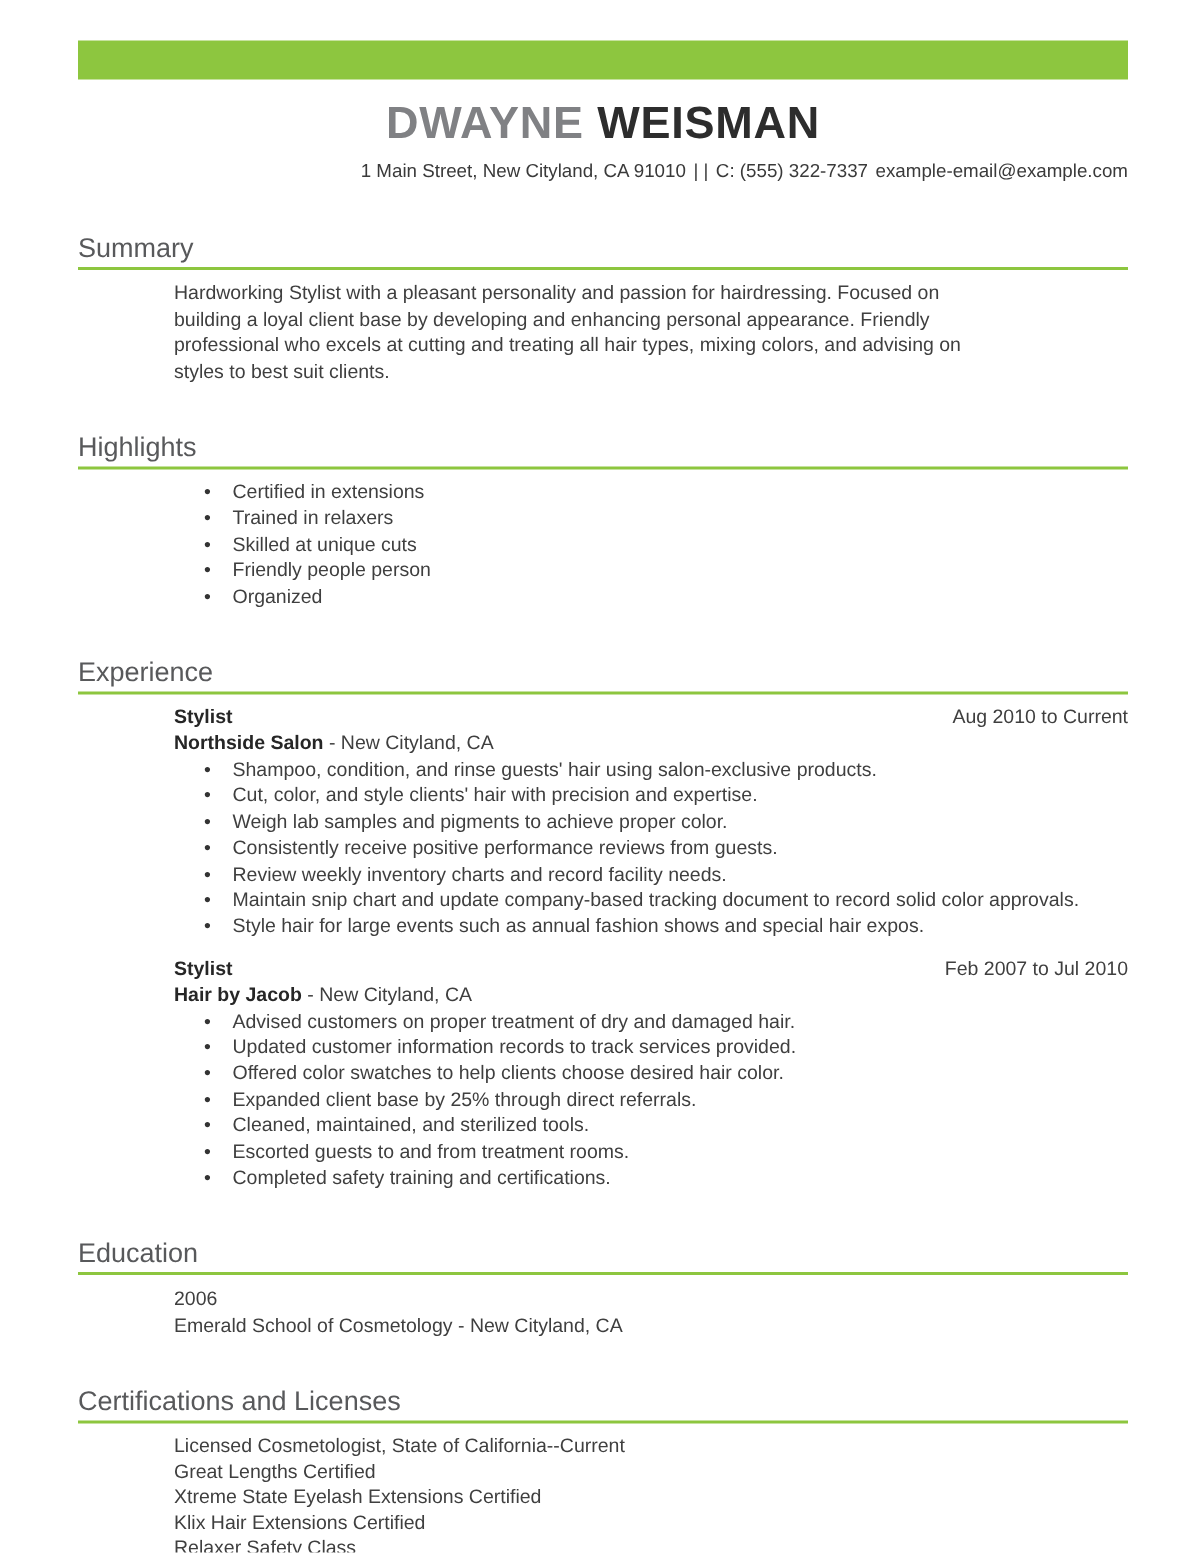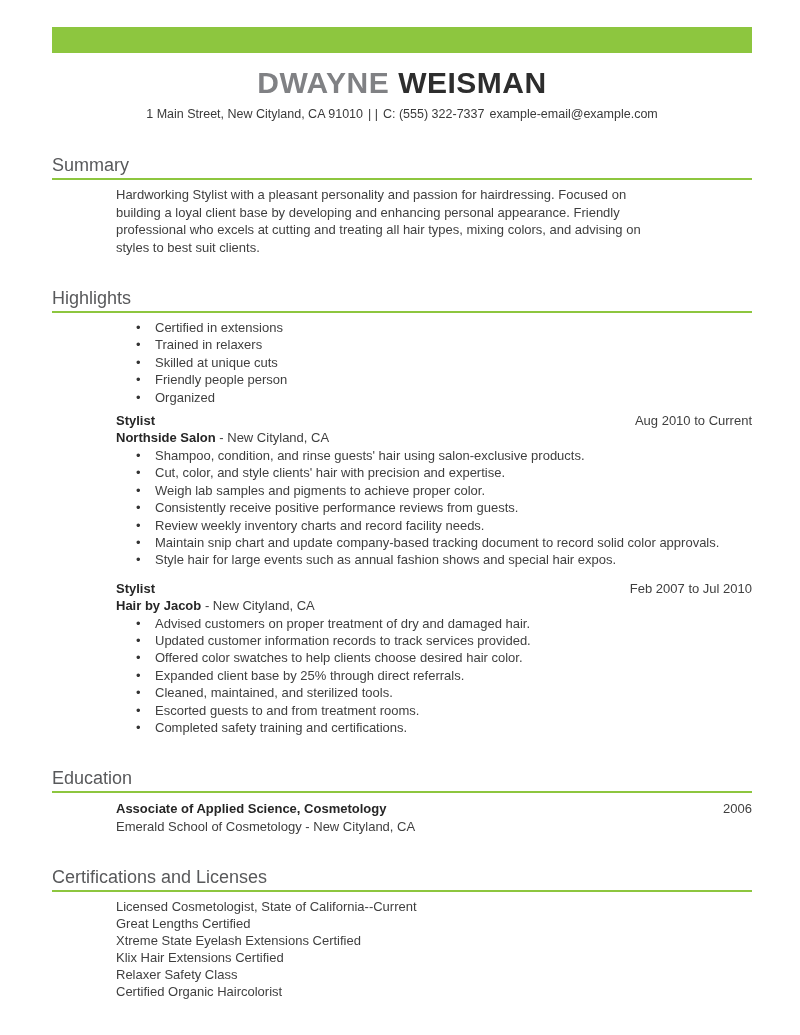--- a/index.html
+++ b/index.html
@@ -19,21 +19,21 @@
   }
   .page{padding:27px 48px 0 52px;}
   .top-bar{height:26px;background:var(--accent);}
   .name{
     text-align:center;margin-top:14px;
     font-size:30px;line-height:32px;font-weight:bold;letter-spacing:0.5px;
   }
   .name .first{color:var(--name-gray);margin-right:9px;}
   .name .last{color:var(--name-dark);}
   .contact{
-    display:flex;justify-content:center;gap:5px;
+    display:flex;justify-content:flex-end;gap:5px;
     margin-top:7px;font-size:12.5px;color:#3a3a3a;white-space:pre;
   }
   .section-title{
     margin-top:31px;font-size:18px;line-height:22px;font-weight:normal;
     color:var(--heading);border-bottom:2px solid var(--accent);padding-bottom:2px;
   }
   .indent{margin-left:64px;}
   .summary-text{margin-top:6px;max-width:552px;}
   .hl-row{display:flex;margin-top:6px;}
   .hl-col1{width:229px;flex:0 0 229px;}
@@ -80,20 +80,21 @@
         <li>Certified in extensions</li>
         <li>Trained in relaxers</li>
         <li>Skilled at unique cuts</li>
         <li>Friendly people person</li>
         <li>Organized</li>
       </ul>
     </div>
   </div>
 
   <div>
+    <div class="section-title">Experience</div>
 
     <div class="job indent">
       <div class="row-split">
         <span class="job-title">Stylist</span>
         <span class="job-dates">Aug 2010 to Current</span>
       </div>
       <div>
         <span class="company">Northside Salon</span><span> - New Cityland, CA</span>
       </div>
       <ul class="bullets job-bullets">
@@ -124,21 +125,20 @@
         <li>Escorted guests to and from treatment rooms.</li>
         <li>Completed safety training and certifications.</li>
       </ul>
     </div>
   </div>
 
   <div>
     <div class="section-title">Education</div>
     <div class="edu-block indent">
       <div class="row-split">
-        <span class="degree">Associate of Applied Science, Cosmetology</span>
         <span>2006</span>
       </div>
       <div>Emerald School of Cosmetology - New Cityland, CA</div>
     </div>
   </div>
 
   <div>
     <div class="section-title">Certifications and Licenses</div>
     <div class="cert-list indent">
       <div>Licensed Cosmetologist, State of California--Current</div>

